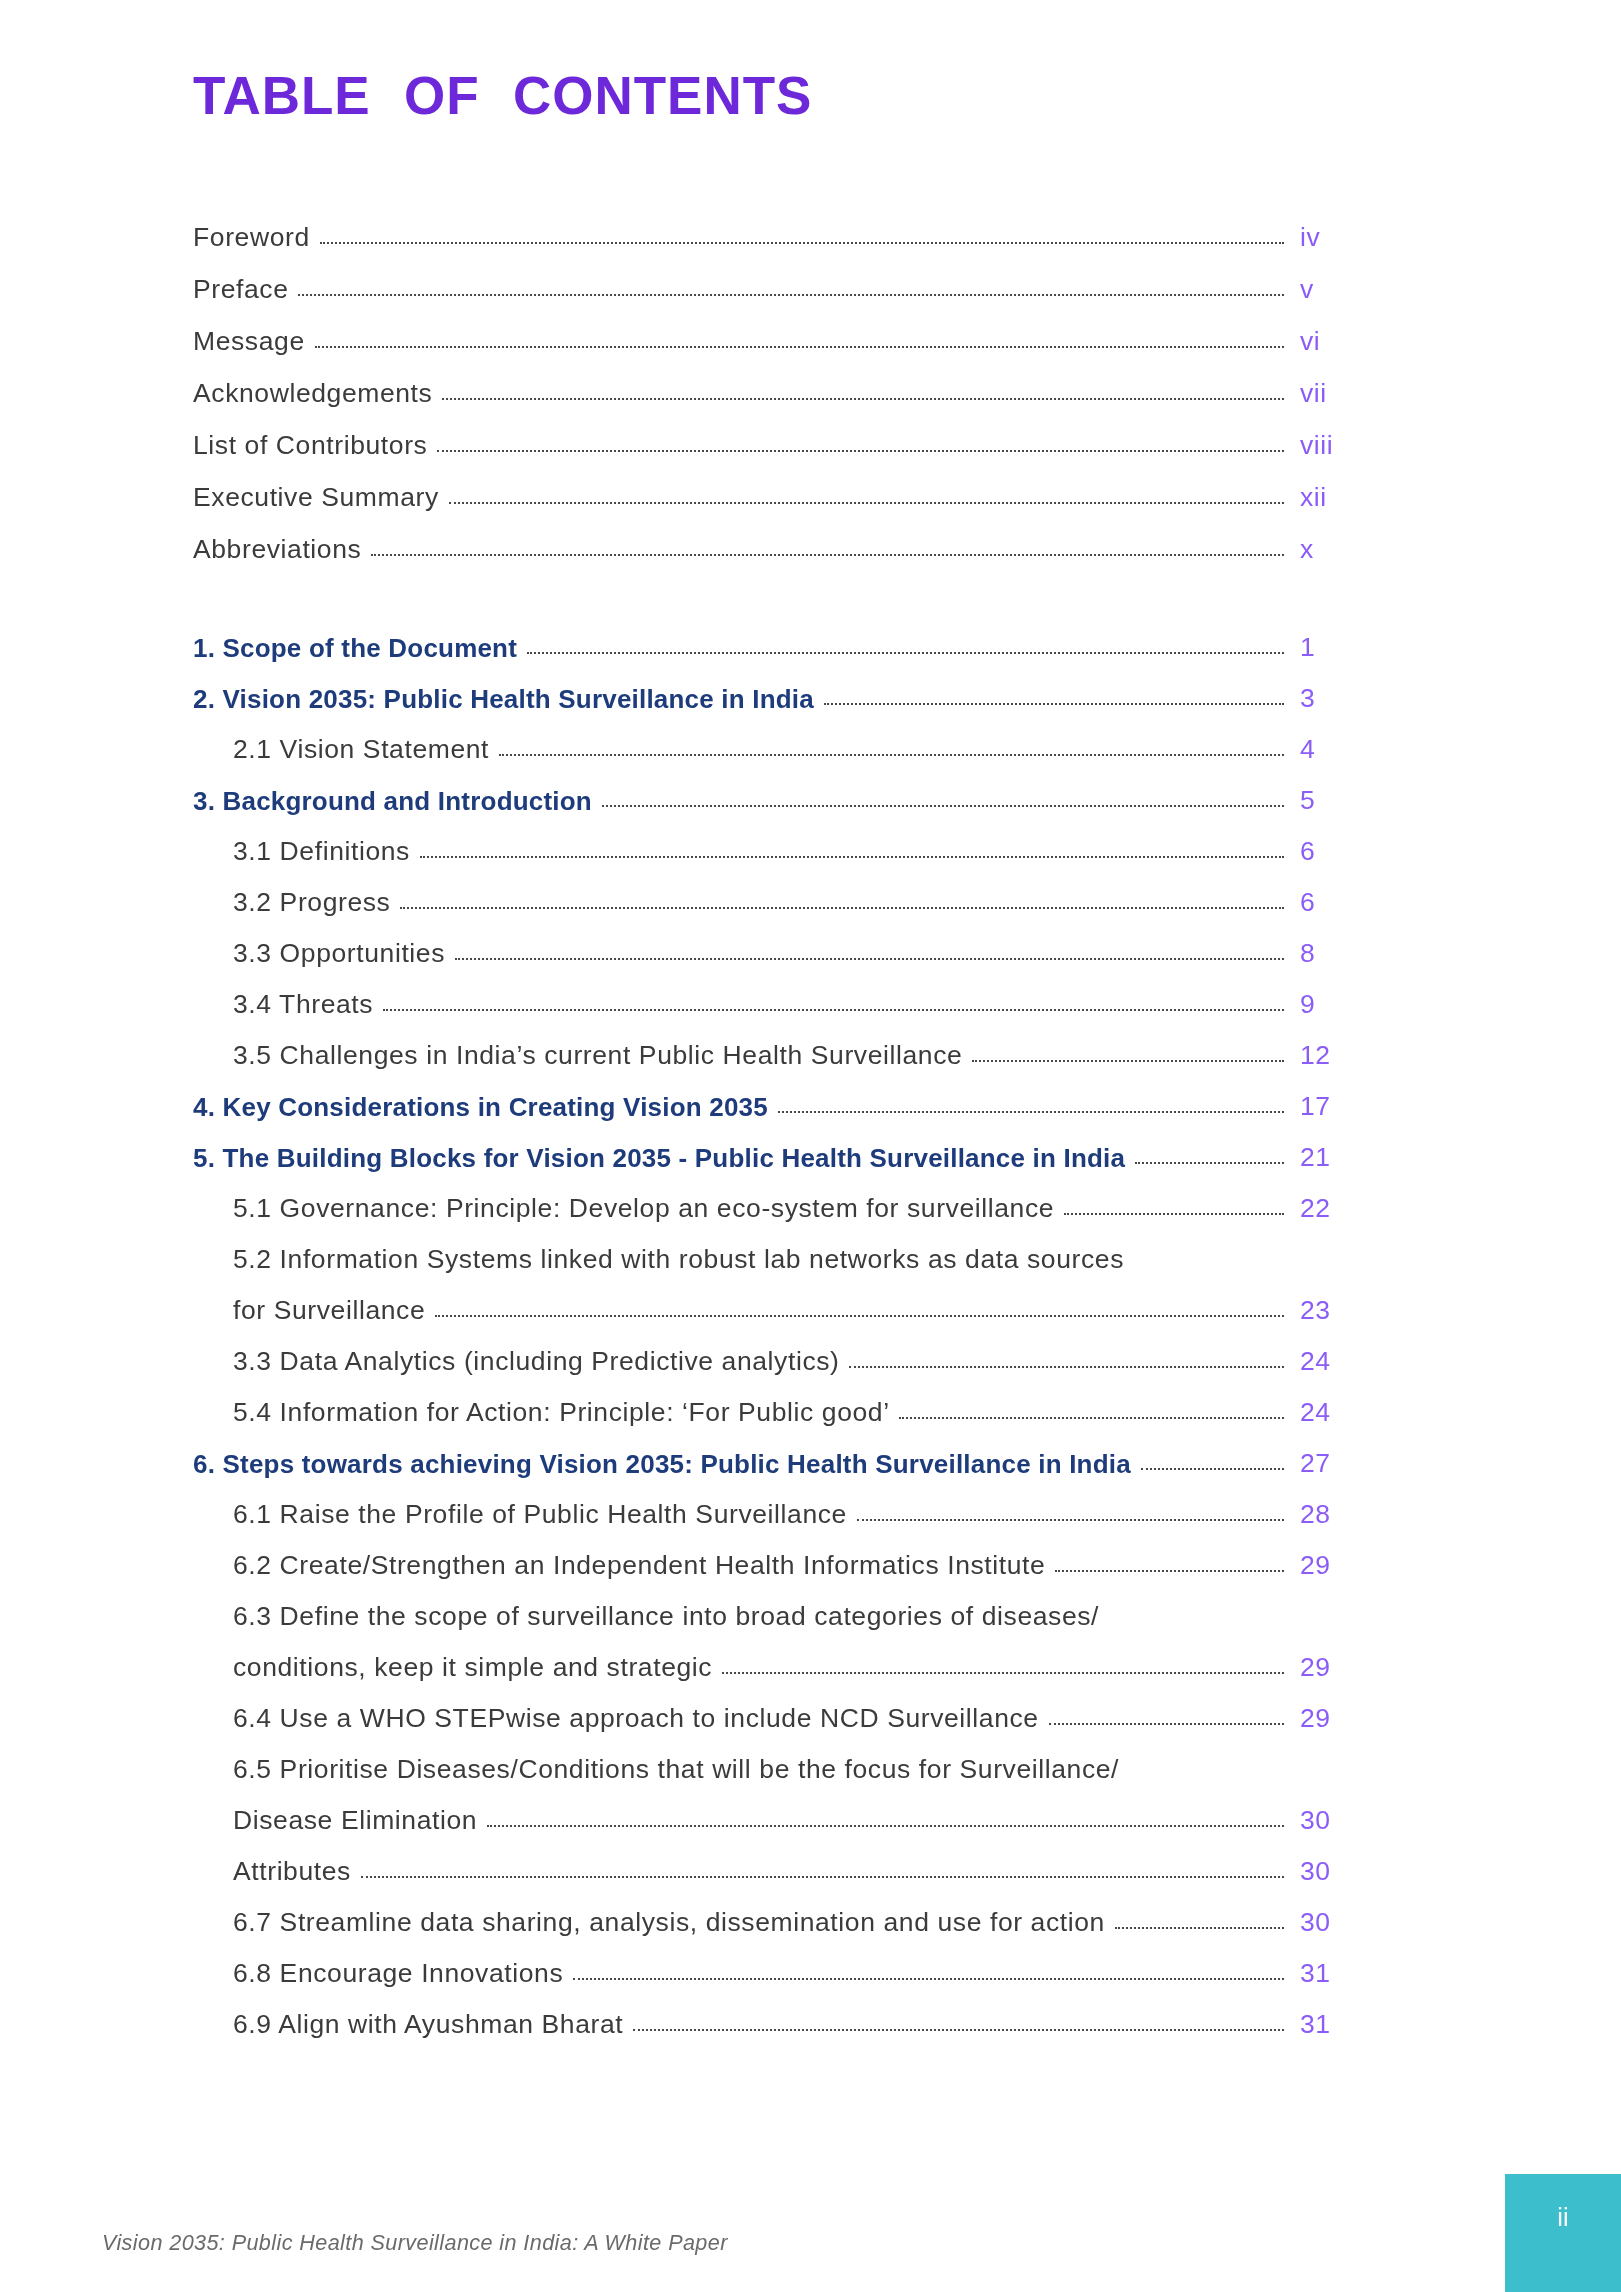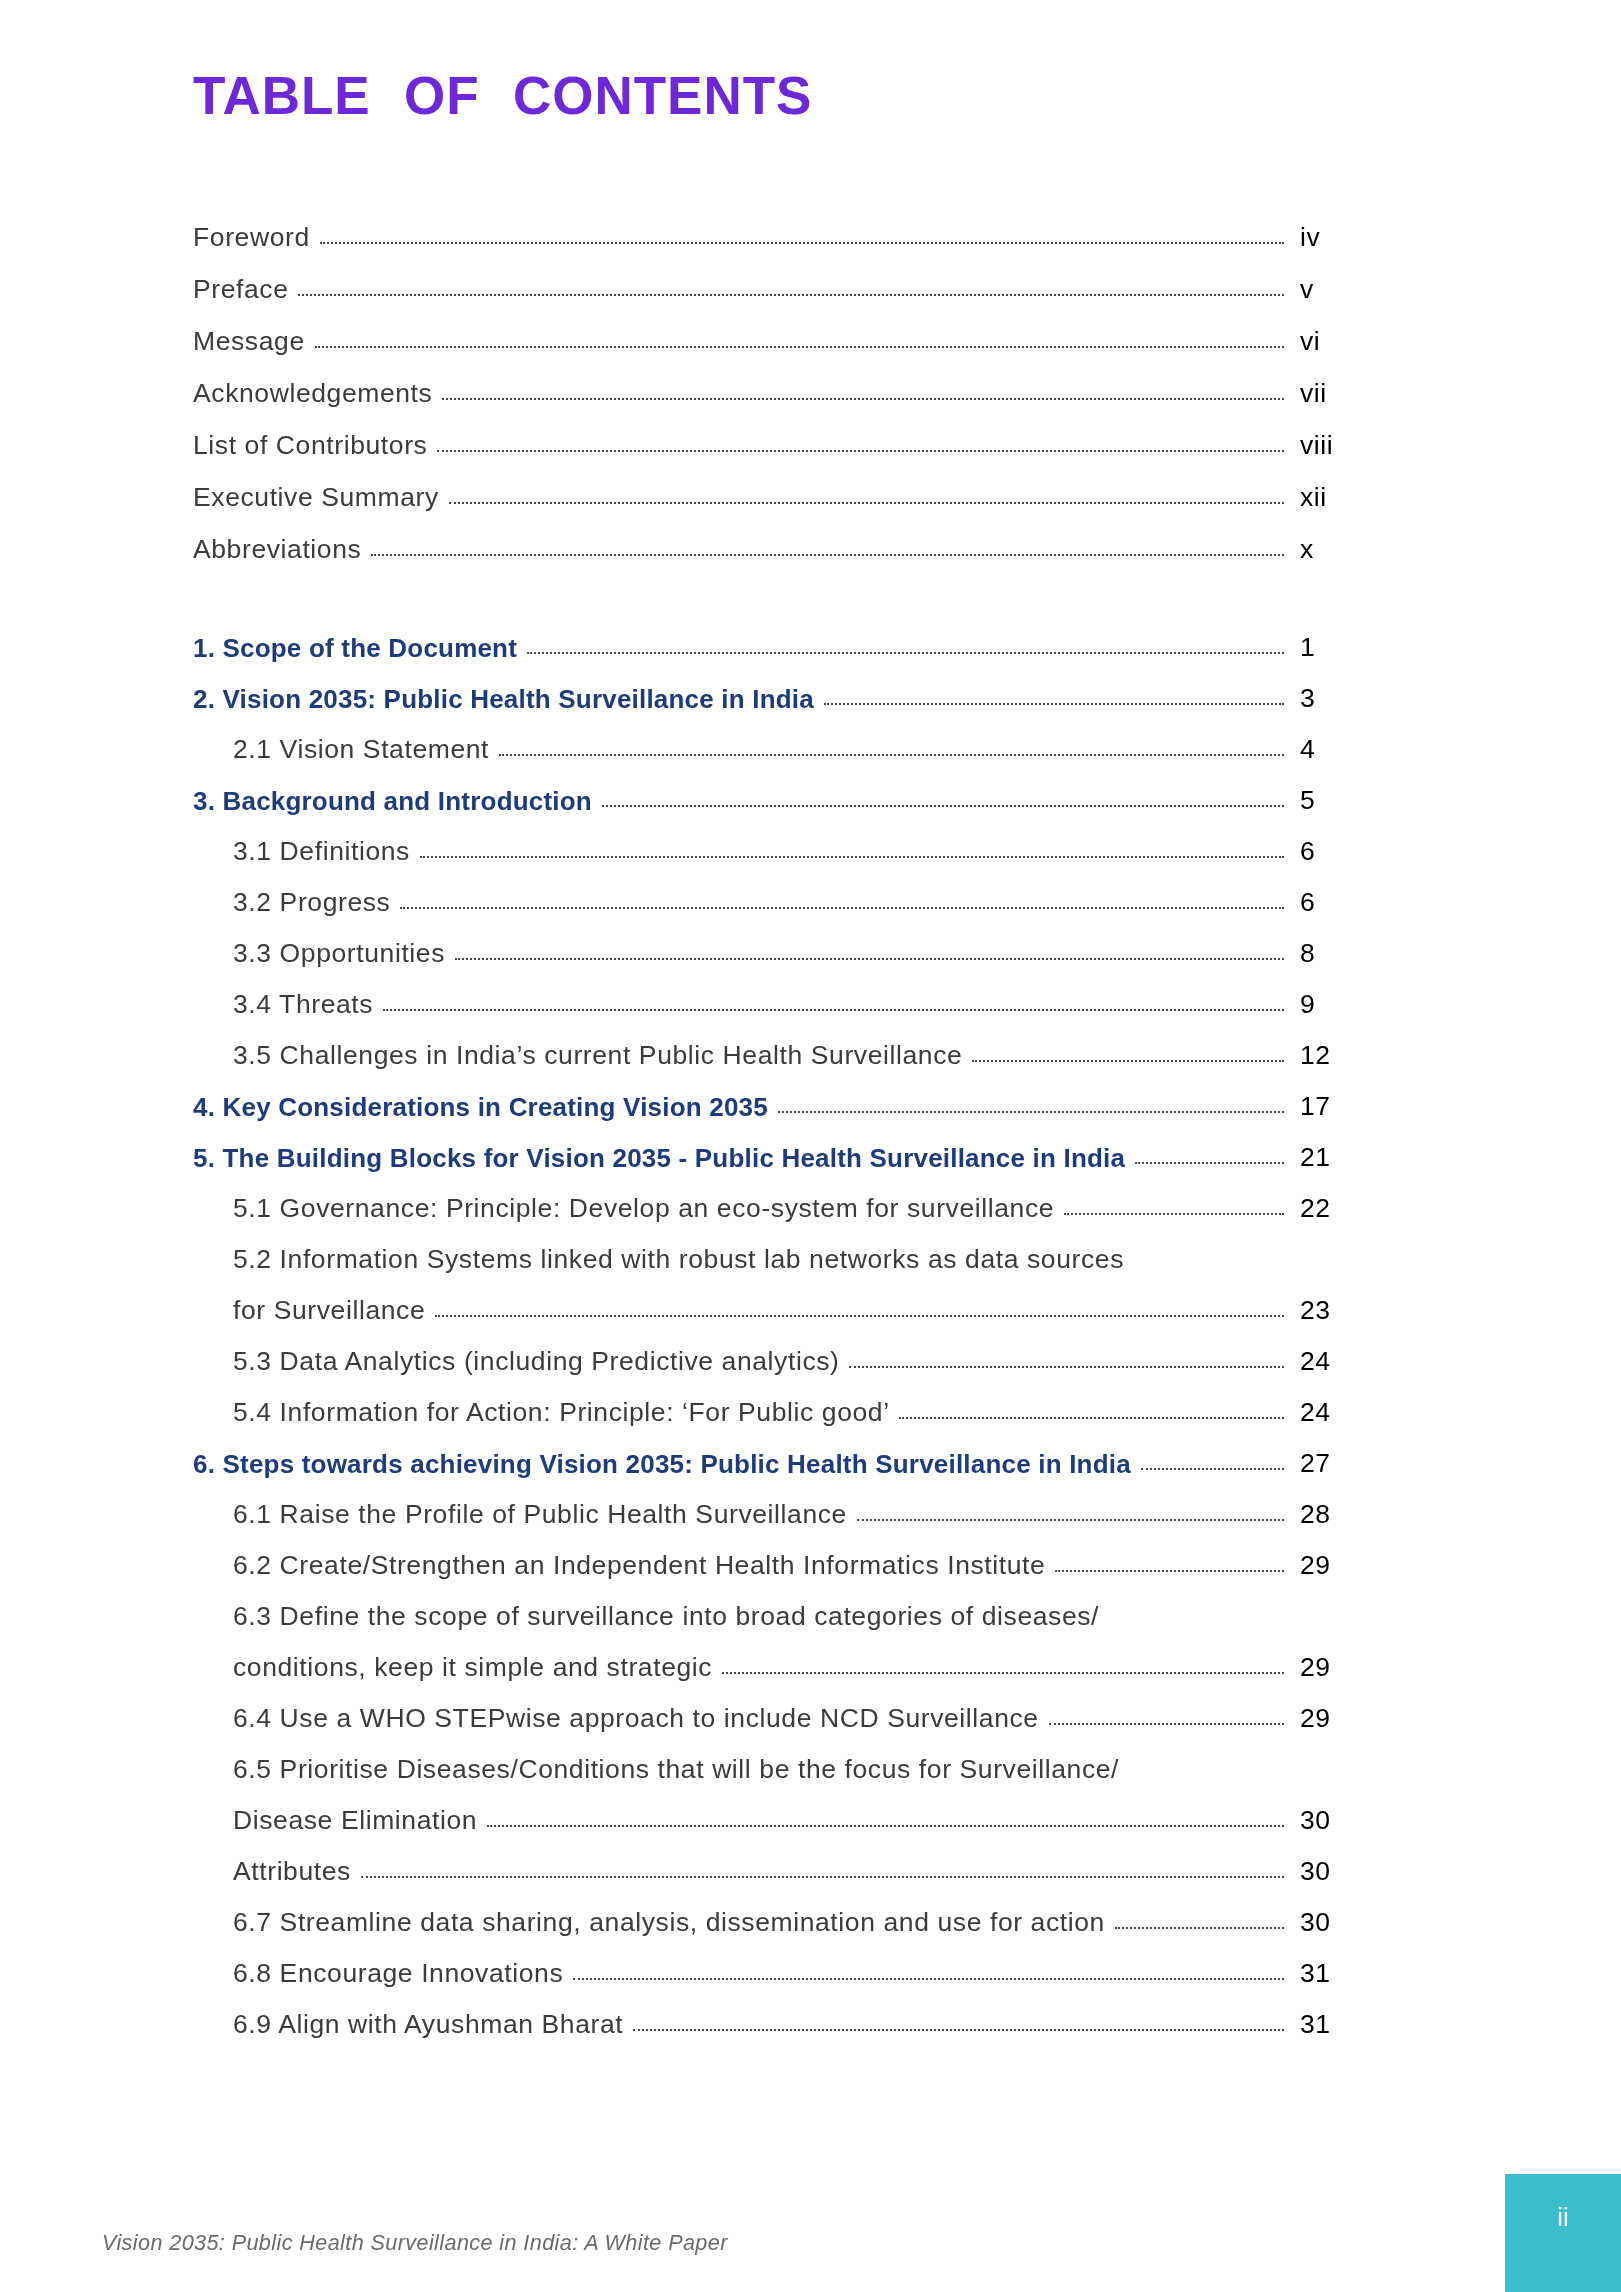--- a/index.html
+++ b/index.html
@@ -43,21 +43,21 @@
     white-space:nowrap;
   }
   .row.sub .label, .row.cont .label { padding-left:40px; }
   .row.main {
     color:#1e3c7c;
     font-weight:700;
     font-size:26px;
     letter-spacing:0.2px;
   }
   .row.main .page-num, .row.cont .page-num, .row .page-num {
-    color:#000000; font-weight:400;
+    color:#8b5cf6; font-weight:400;
   }
   .row .leader {
     flex:1 1 auto;
     min-width:0;
     border-bottom:2.5px dotted #474749;
     margin:0 15.7px 15.7px 9.8px;
   }
   .row .page-num {
     flex:0 0 57px;
     width:57px;
@@ -196,21 +196,21 @@
         </div>
         <div class="row sub">
           <span class="label">5.2 Information Systems linked with robust lab networks as data sources</span>
         </div>
         <div class="row cont">
           <span class="label">for Surveillance</span>
           <div class="leader"></div>
           <span class="page-num">23</span>
         </div>
         <div class="row sub">
-          <span class="label">5.3 Data Analytics (including Predictive analytics)</span>
+          <span class="label">3.3 Data Analytics (including Predictive analytics)</span>
           <div class="leader"></div>
           <span class="page-num">24</span>
         </div>
         <div class="row sub">
           <span class="label">5.4 Information for Action: Principle: ‘For Public good’</span>
           <div class="leader"></div>
           <span class="page-num">24</span>
         </div>
         <div class="row main">
           <span class="label">6. Steps towards achieving Vision 2035: Public Health Surveillance in India</span>

